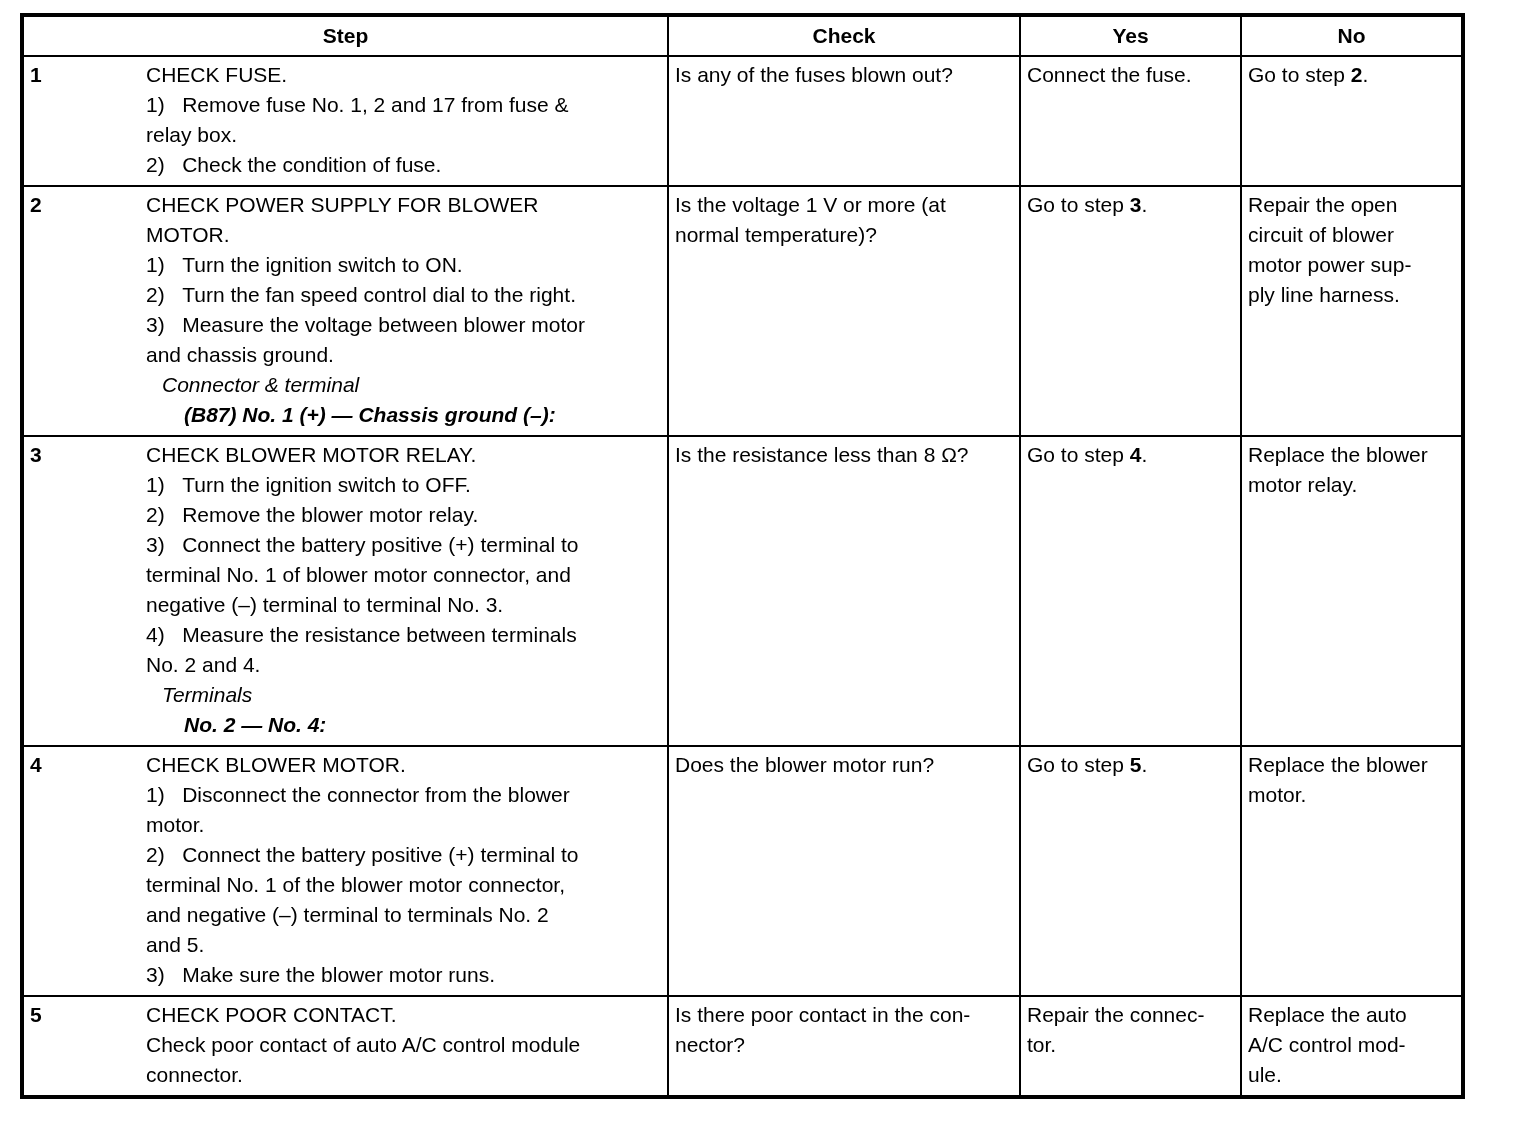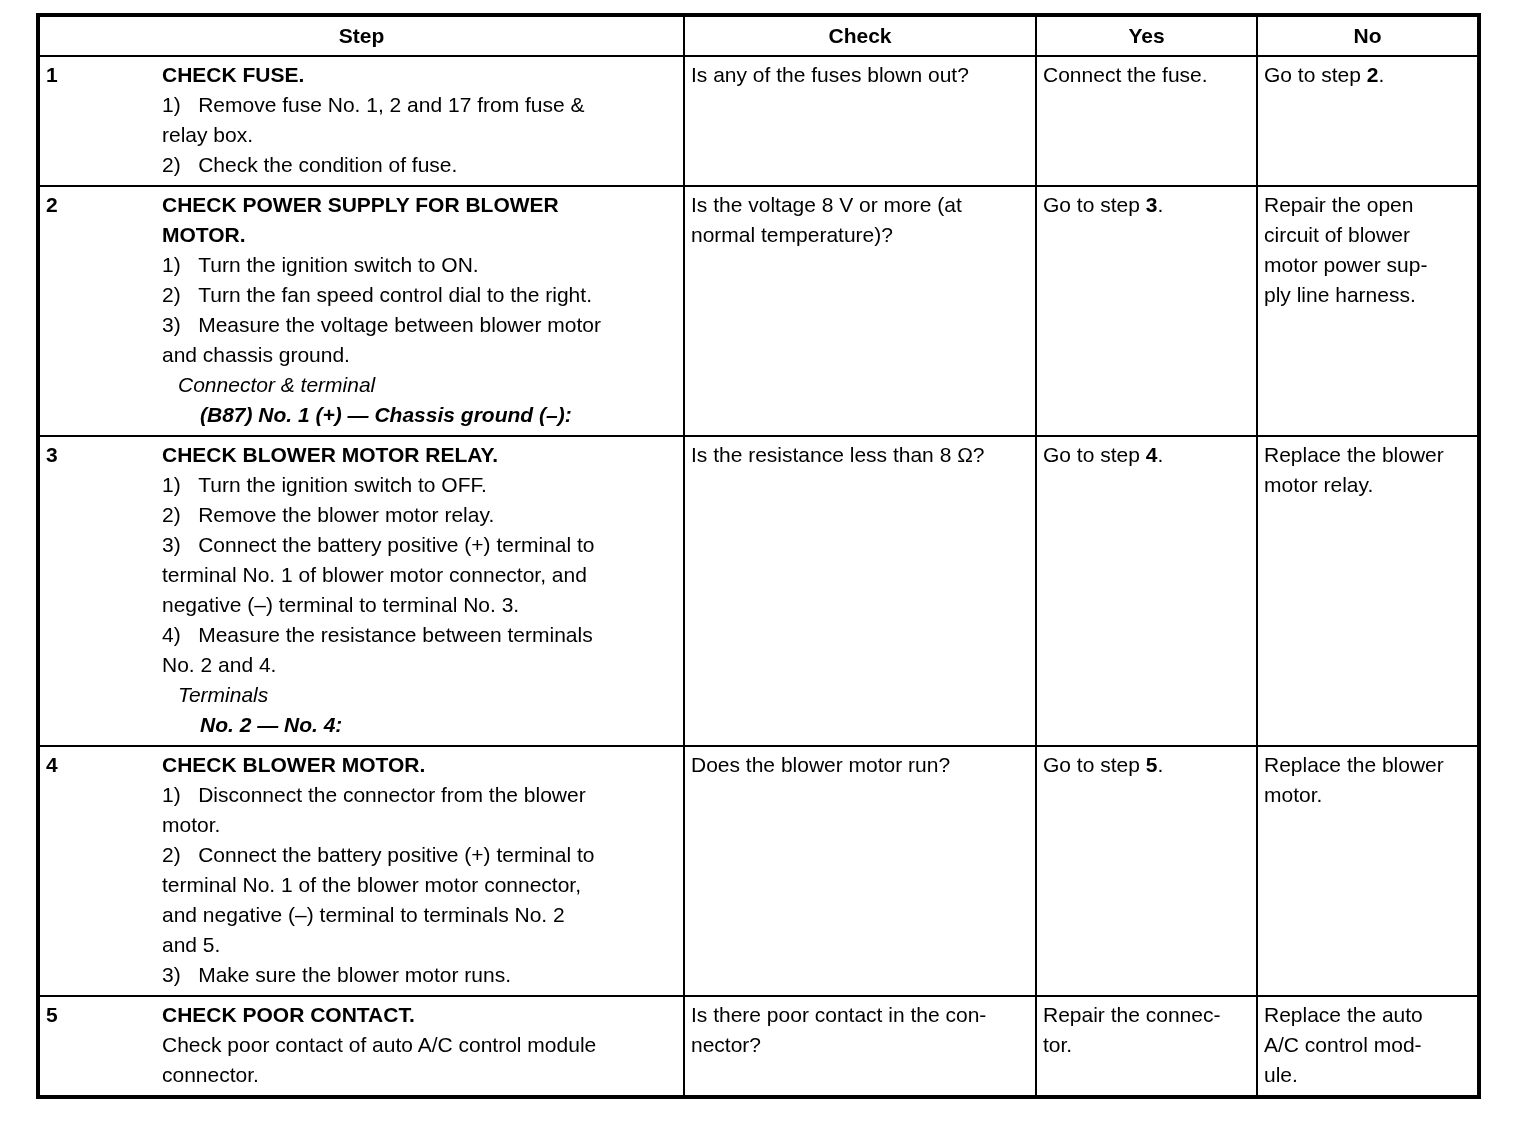--- a/index.html
+++ b/index.html
@@ -7,21 +7,21 @@
     padding: 0;
     background: #ffffff;
     width: 1520px;
     height: 1128px;
     font-family: "Liberation Sans", sans-serif;
     color: #000000;
     -webkit-font-smoothing: antialiased;
   }
   .table-wrap {
     position: absolute;
-    left: 36px;
+    left: 20px;
     top: 13px;
   }
   table.diag {
     border-collapse: collapse;
     table-layout: fixed;
     width: 1441px;
     border: 4px solid #000;
   }
   table.diag col.c-step  { width: 646px; }
   table.diag col.c-check { width: 352px; }
@@ -46,21 +46,21 @@
   }
   td.td-step { padding: 3px 4px 5px 4px; }
   .step-flex { display: flex; align-items: flex-start; }
   .step-num {
     flex: 0 0 116px;
     width: 116px;
     font-weight: 700;
   }
   .step-body { flex: 1 1 auto; min-width: 0; }
   .line { white-space: nowrap; }
-  .line.title { font-weight: 700; }
+  .line.title { font-weight: 400; }
   .line.italic1 {
     font-weight: 400;
     font-style: italic;
     padding-left: 16px;
   }
   .line.italic2 {
     font-weight: 700;
     font-style: italic;
     padding-left: 38px;
   }
@@ -118,21 +118,21 @@
                 <div class="line">1)&nbsp;&nbsp;&nbsp;Turn the ignition switch to ON.</div>
                 <div class="line">2)&nbsp;&nbsp;&nbsp;Turn the fan speed control dial to the right.</div>
                 <div class="line">3)&nbsp;&nbsp;&nbsp;Measure the voltage between blower motor</div>
                 <div class="line">and chassis ground.</div>
                 <div class="line italic1">Connector &amp; terminal</div>
                 <div class="line italic2">(B87) No. 1 (+) — Chassis ground (–):</div>
               </div>
             </div>
           </td>
           <td class="td-check">
-            <div class="line">Is the voltage 8 V or more (at</div>
+            <div class="line">Is the voltage 1 V or more (at</div>
             <div class="line">normal temperature)?</div>
           </td>
           <td class="td-yes">
             <div class="line"><span>Go to step </span><span class="b">3</span><span>.</span></div>
           </td>
           <td class="td-no">
             <div class="line">Repair the open</div>
             <div class="line">circuit of blower</div>
             <div class="line">motor power sup-</div>
             <div class="line">ply line harness.</div>

